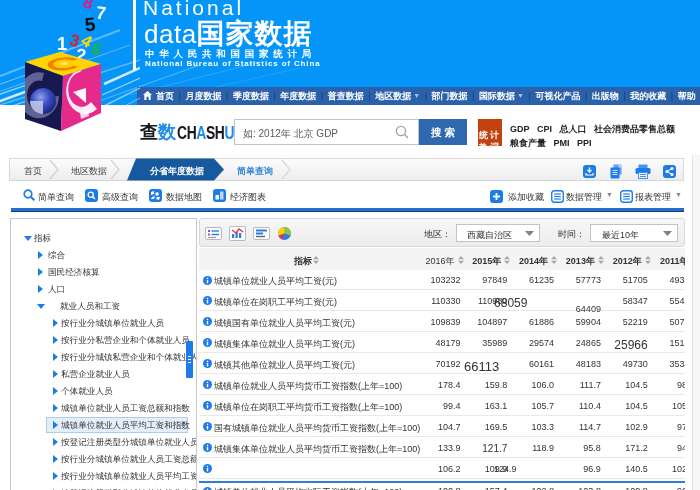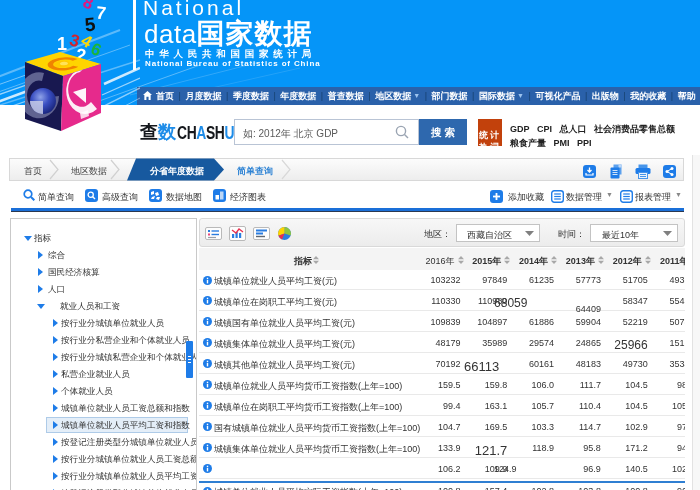--- a/index.html
+++ b/index.html
@@ -450,21 +450,21 @@
     <div class="abs" style="left:341.9px;top:110.8px;width:60px;font-size:9px;color:#333;text-align:right;">48183</div>
     <div class="abs" style="left:388.7px;top:110.8px;width:60px;font-size:9px;color:#333;text-align:right;">49730</div>
     <div class="abs" style="left:435.5px;top:110.8px;width:60px;font-size:9px;color:#333;text-align:right;">35347</div>
     <div class="abs" style="left:0;top:126.25px;width:486px;height:20.95px;border-bottom:1px solid #e9e9e9;"></div>
     <svg class="abs" style="left:4px;top:132.25px;" width="9" height="9" viewBox="0 0 9 9">
       <circle cx="4.5" cy="4.5" r="4.5" fill="#1e7ce8"></circle>
       <rect x="3.8" y="1.7" width="1.4" height="1.4" fill="#fff"></rect>
       <rect x="3.8" y="3.9" width="1.4" height="3.5" fill="#fff"></rect>
     </svg>
     <div class="abs" style="left:15px;top:131.75px;font-size:9px;color:#333;white-space:nowrap;">城镇单位就业人员平均货币工资指数(上年=100)</div>
-    <div class="abs" style="left:201.5px;top:131.75px;width:60px;font-size:9px;color:#333;text-align:right;">159.5</div>
+    <div class="abs" style="left:201.5px;top:131.75px;width:60px;font-size:9px;color:#333;text-align:right;">178.4</div>
     <div class="abs" style="left:248.3px;top:131.75px;width:60px;font-size:9px;color:#333;text-align:right;">159.8</div>
     <div class="abs" style="left:295.1px;top:131.75px;width:60px;font-size:9px;color:#333;text-align:right;">106.0</div>
     <div class="abs" style="left:341.9px;top:131.75px;width:60px;font-size:9px;color:#333;text-align:right;">111.7</div>
     <div class="abs" style="left:388.7px;top:131.75px;width:60px;font-size:9px;color:#333;text-align:right;">104.5</div>
     <div class="abs" style="left:435.5px;top:131.75px;width:60px;font-size:9px;color:#333;text-align:right;">98.6</div>
     <div class="abs" style="left:0;top:147.2px;width:486px;height:20.95px;border-bottom:1px solid #e9e9e9;"></div>
     <svg class="abs" style="left:4px;top:153.2px;" width="9" height="9" viewBox="0 0 9 9">
       <circle cx="4.5" cy="4.5" r="4.5" fill="#1e7ce8"></circle>
       <rect x="3.8" y="1.7" width="1.4" height="1.4" fill="#fff"></rect>
       <rect x="3.8" y="3.9" width="1.4" height="3.5" fill="#fff"></rect>
@@ -490,21 +490,21 @@
     <div class="abs" style="left:388.7px;top:173.65px;width:60px;font-size:9px;color:#333;text-align:right;">102.9</div>
     <div class="abs" style="left:435.5px;top:173.65px;width:60px;font-size:9px;color:#333;text-align:right;">97.6</div>
     <div class="abs" style="left:0;top:189.1px;width:486px;height:20.95px;border-bottom:1px solid #e9e9e9;"></div>
     <svg class="abs" style="left:4px;top:195.1px;" width="9" height="9" viewBox="0 0 9 9">
       <circle cx="4.5" cy="4.5" r="4.5" fill="#1e7ce8"></circle>
       <rect x="3.8" y="1.7" width="1.4" height="1.4" fill="#fff"></rect>
       <rect x="3.8" y="3.9" width="1.4" height="3.5" fill="#fff"></rect>
     </svg>
     <div class="abs" style="left:15px;top:194.6px;font-size:9px;color:#333;white-space:nowrap;">城镇集体单位就业人员平均货币工资指数(上年=100)</div>
     <div class="abs" style="left:201.5px;top:194.6px;width:60px;font-size:9px;color:#333;text-align:right;">133.9</div>
-    <div class="abs" style="left:248.3px;top:194.6px;width:60px;font-size:13px;color:#333;text-align:right;">121.7</div>
+    <div class="abs" style="left:248.3px;top:194.6px;width:60px;font-size:10px;color:#333;text-align:right;">121.7</div>
     <div class="abs" style="left:295.1px;top:194.6px;width:60px;font-size:9px;color:#333;text-align:right;">118.9</div>
     <div class="abs" style="left:341.9px;top:194.6px;width:60px;font-size:9px;color:#333;text-align:right;">95.8</div>
     <div class="abs" style="left:388.7px;top:194.6px;width:60px;font-size:9px;color:#333;text-align:right;">171.2</div>
     <div class="abs" style="left:435.5px;top:194.6px;width:60px;font-size:9px;color:#333;text-align:right;">94.7</div>
     <div class="abs" style="left:0;top:210.04999999999998px;width:486px;height:20.95px;border-bottom:1px solid #e9e9e9;"></div>
     <svg class="abs" style="left:4px;top:216.04999999999998px;" width="9" height="9" viewBox="0 0 9 9">
       <circle cx="4.5" cy="4.5" r="4.5" fill="#1e7ce8"></circle>
       <rect x="3.8" y="1.7" width="1.4" height="1.4" fill="#fff"></rect>
       <rect x="3.8" y="3.9" width="1.4" height="3.5" fill="#fff"></rect>
     </svg>

